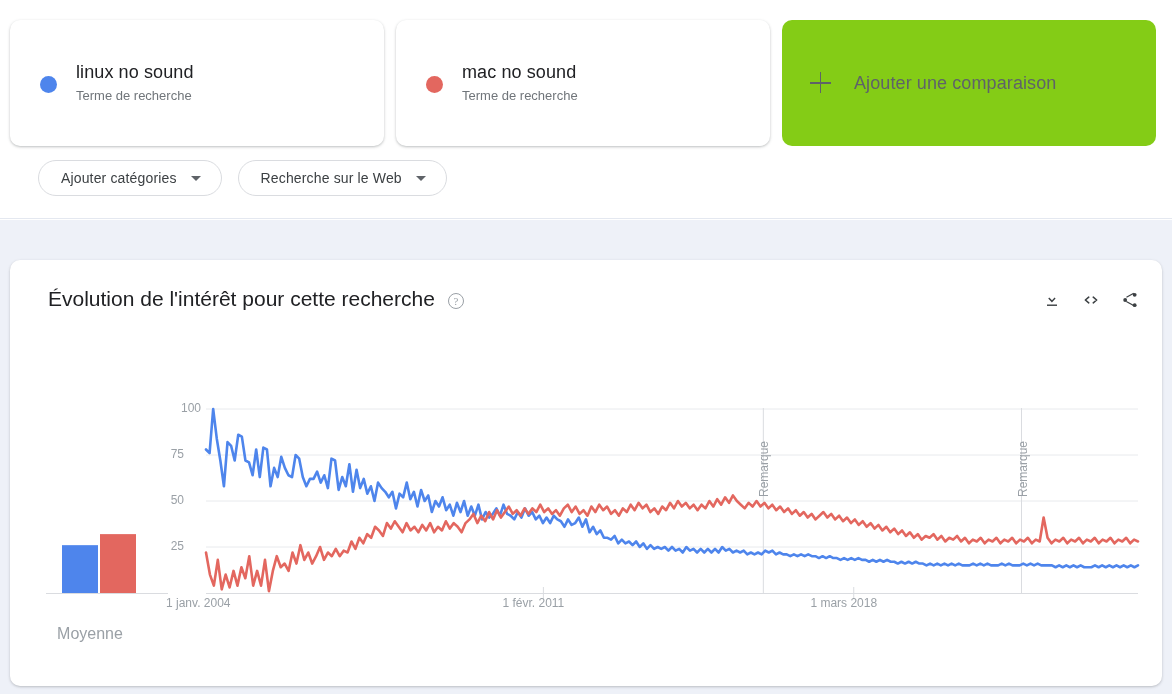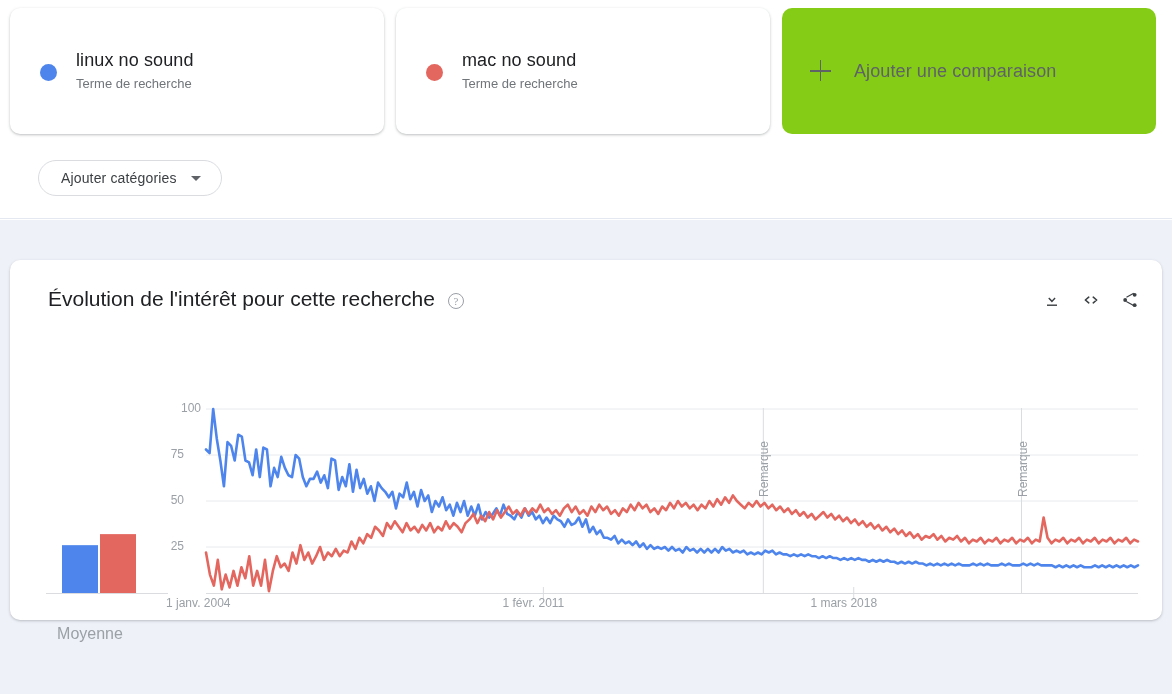--- a/index.html
+++ b/index.html
@@ -11,21 +11,21 @@
     -webkit-font-smoothing: antialiased;
   }
   .page { position: relative; width: 1172px; height: 694px; background:#eef1f8; overflow:hidden; }
 
   
   .topzone {
     position: absolute; left:0; top:0; width:1172px; height:220px;
     background:#fff;
   }
   .cards {
-    position:absolute; left:10px; top:8px;
+    position:absolute; left:10px; top:20px;
     display:flex; gap:12px;
   }
   .term-card {
     width:374px; height:126px;
     background:#fff; border-radius:10px;
     box-shadow: 0 1px 3px rgba(60,64,67,.25), 0 1px 2px rgba(60,64,67,.10);
     display:flex; align-items:center;
     padding-left:30px;
     position:relative;
   }
@@ -71,21 +71,21 @@
     width:0; height:0; margin-left:14px; margin-right:4px;
     border-left:5px solid transparent; border-right:5px solid transparent;
     border-top:5px solid #5f6368;
   }
   .divider-line {
     position:absolute; left:0; top:218px; width:1172px; height:1px; background:#e4e8f0;
   }
 
   
   .chart-card {
-    position:absolute; left:10px; top:260px; width:1152px; height:360px;
+    position:absolute; left:10px; top:260px; width:1152px; height:426px;
     background:#fff; border-radius:10px;
     box-shadow: 0 1px 3px rgba(60,64,67,.22), 0 1px 2px rgba(60,64,67,.08);
   }
   .chart-head {
     position:absolute; left:38px; top:27px; display:flex; align-items:center;
   }
   .chart-title {
     font-size:21px; color:#202124; letter-spacing:0;
   }
   .help-ic {
@@ -141,20 +141,24 @@
       <div class="add-card">
         <div class="plus-ic"></div>
         <div class="add-label">Ajouter une comparaison</div>
       </div>
 
     </div>
 
     <div class="filters">
       <div class="chip">
         <span class="chip-label">Ajouter catégories</span>
+        <span class="caret"></span>
+      </div>
+      <div class="chip">
+        <span class="chip-label">Recherche sur le Web</span>
         <span class="caret"></span>
       </div>
     </div>
 
     <div class="divider-line"></div>
   </div>
 
   <div class="chart-card">
 
     <div class="chart-head">

